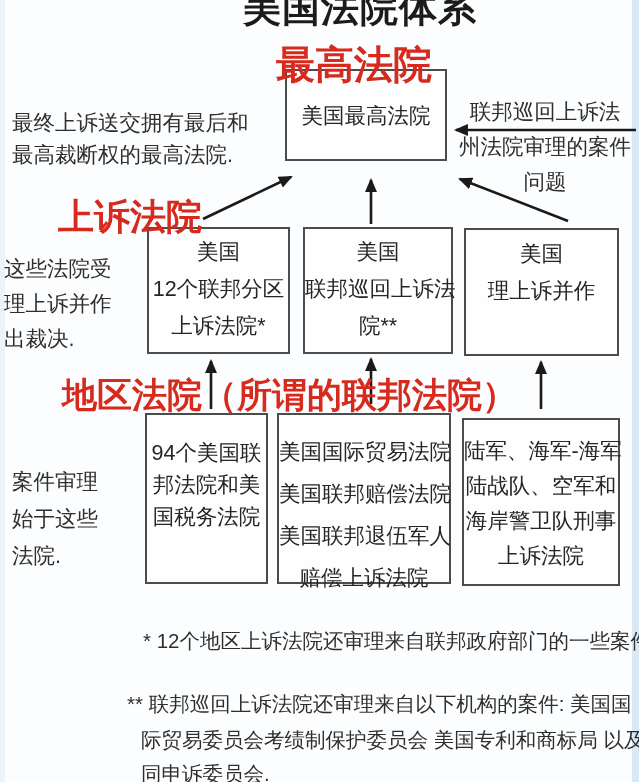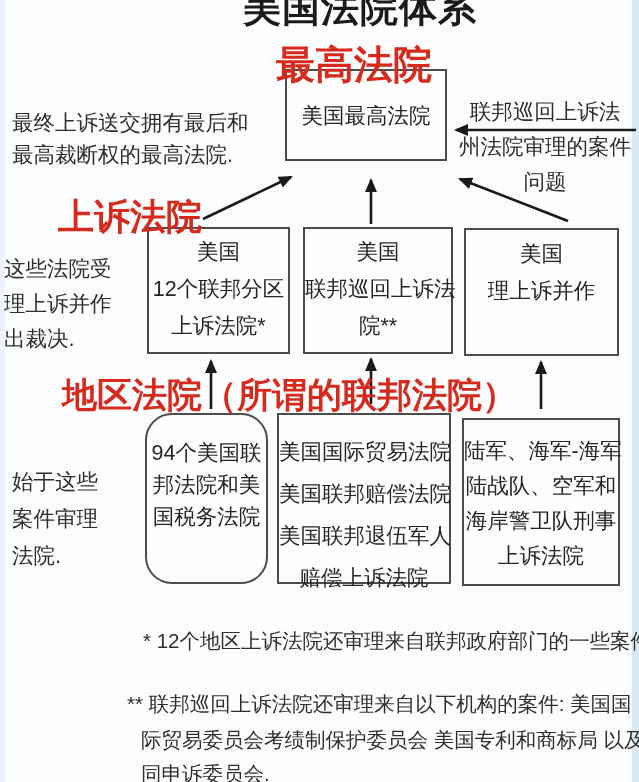--- a/index.html
+++ b/index.html
@@ -36,21 +36,21 @@
 
   .box{
     position:absolute;border:2px solid var(--border);background:rgba(255,255,255,.65);
     text-align:center;font-size:21.5px;color:#252525;z-index:3;box-sizing:border-box;
   }
   .box div{white-space:nowrap;}
   .sc-box{left:285px;top:69px;width:162px;height:92px;display:flex;align-items:center;justify-content:center;}
   .ab1{left:147px;top:227px;width:143px;height:127px;padding-top:5px;line-height:37px;}
   .ab2{left:303px;top:227px;width:150px;height:127px;padding-top:5px;line-height:37px;}
   .ab3{left:464px;top:228px;width:155px;height:128px;padding-top:6px;line-height:37px;}
-  .db1{left:145px;top:413px;width:123px;height:171px;padding-top:22px;line-height:32px;border-radius:27px;}
+  .db1{left:145px;top:413px;width:123px;height:171px;padding-top:22px;line-height:32px;}
   .db2{left:277px;top:413px;width:174px;height:171px;padding-top:16px;line-height:42px;}
   .db3{left:462px;top:418px;width:158px;height:168px;padding-top:14px;line-height:35px;}
 
   .fn{position:absolute;font-size:20.5px;color:#2e2e2e;white-space:nowrap;z-index:2;}
   .fn1{left:143px;top:627px;}
   .fn2a{left:127px;top:690px;}
   .fn2b{left:141px;top:726px;}
   .fn2c{left:141px;top:760px;}
 
   svg.arrows{position:absolute;left:0;top:0;z-index:5;pointer-events:none;}
@@ -96,22 +96,22 @@
     <div>美国</div>
     <div>联邦巡回上诉法</div>
     <div>院**</div>
   </div>
   <div class="box ab3">
     <div>美国</div>
     <div>理上诉并作</div>
   </div>
 
   <div class="abs note note-district">
+    <div>案件审理</div>
     <div>始于这些</div>
-    <div>案件审理</div>
     <div>法院.</div>
   </div>
   <div class="box db1">
     <div>94个美国联</div>
     <div>邦法院和美</div>
     <div>国税务法院</div>
   </div>
   <div class="box db2">
     <div>美国国际贸易法院</div>
     <div>美国联邦赔偿法院</div>

